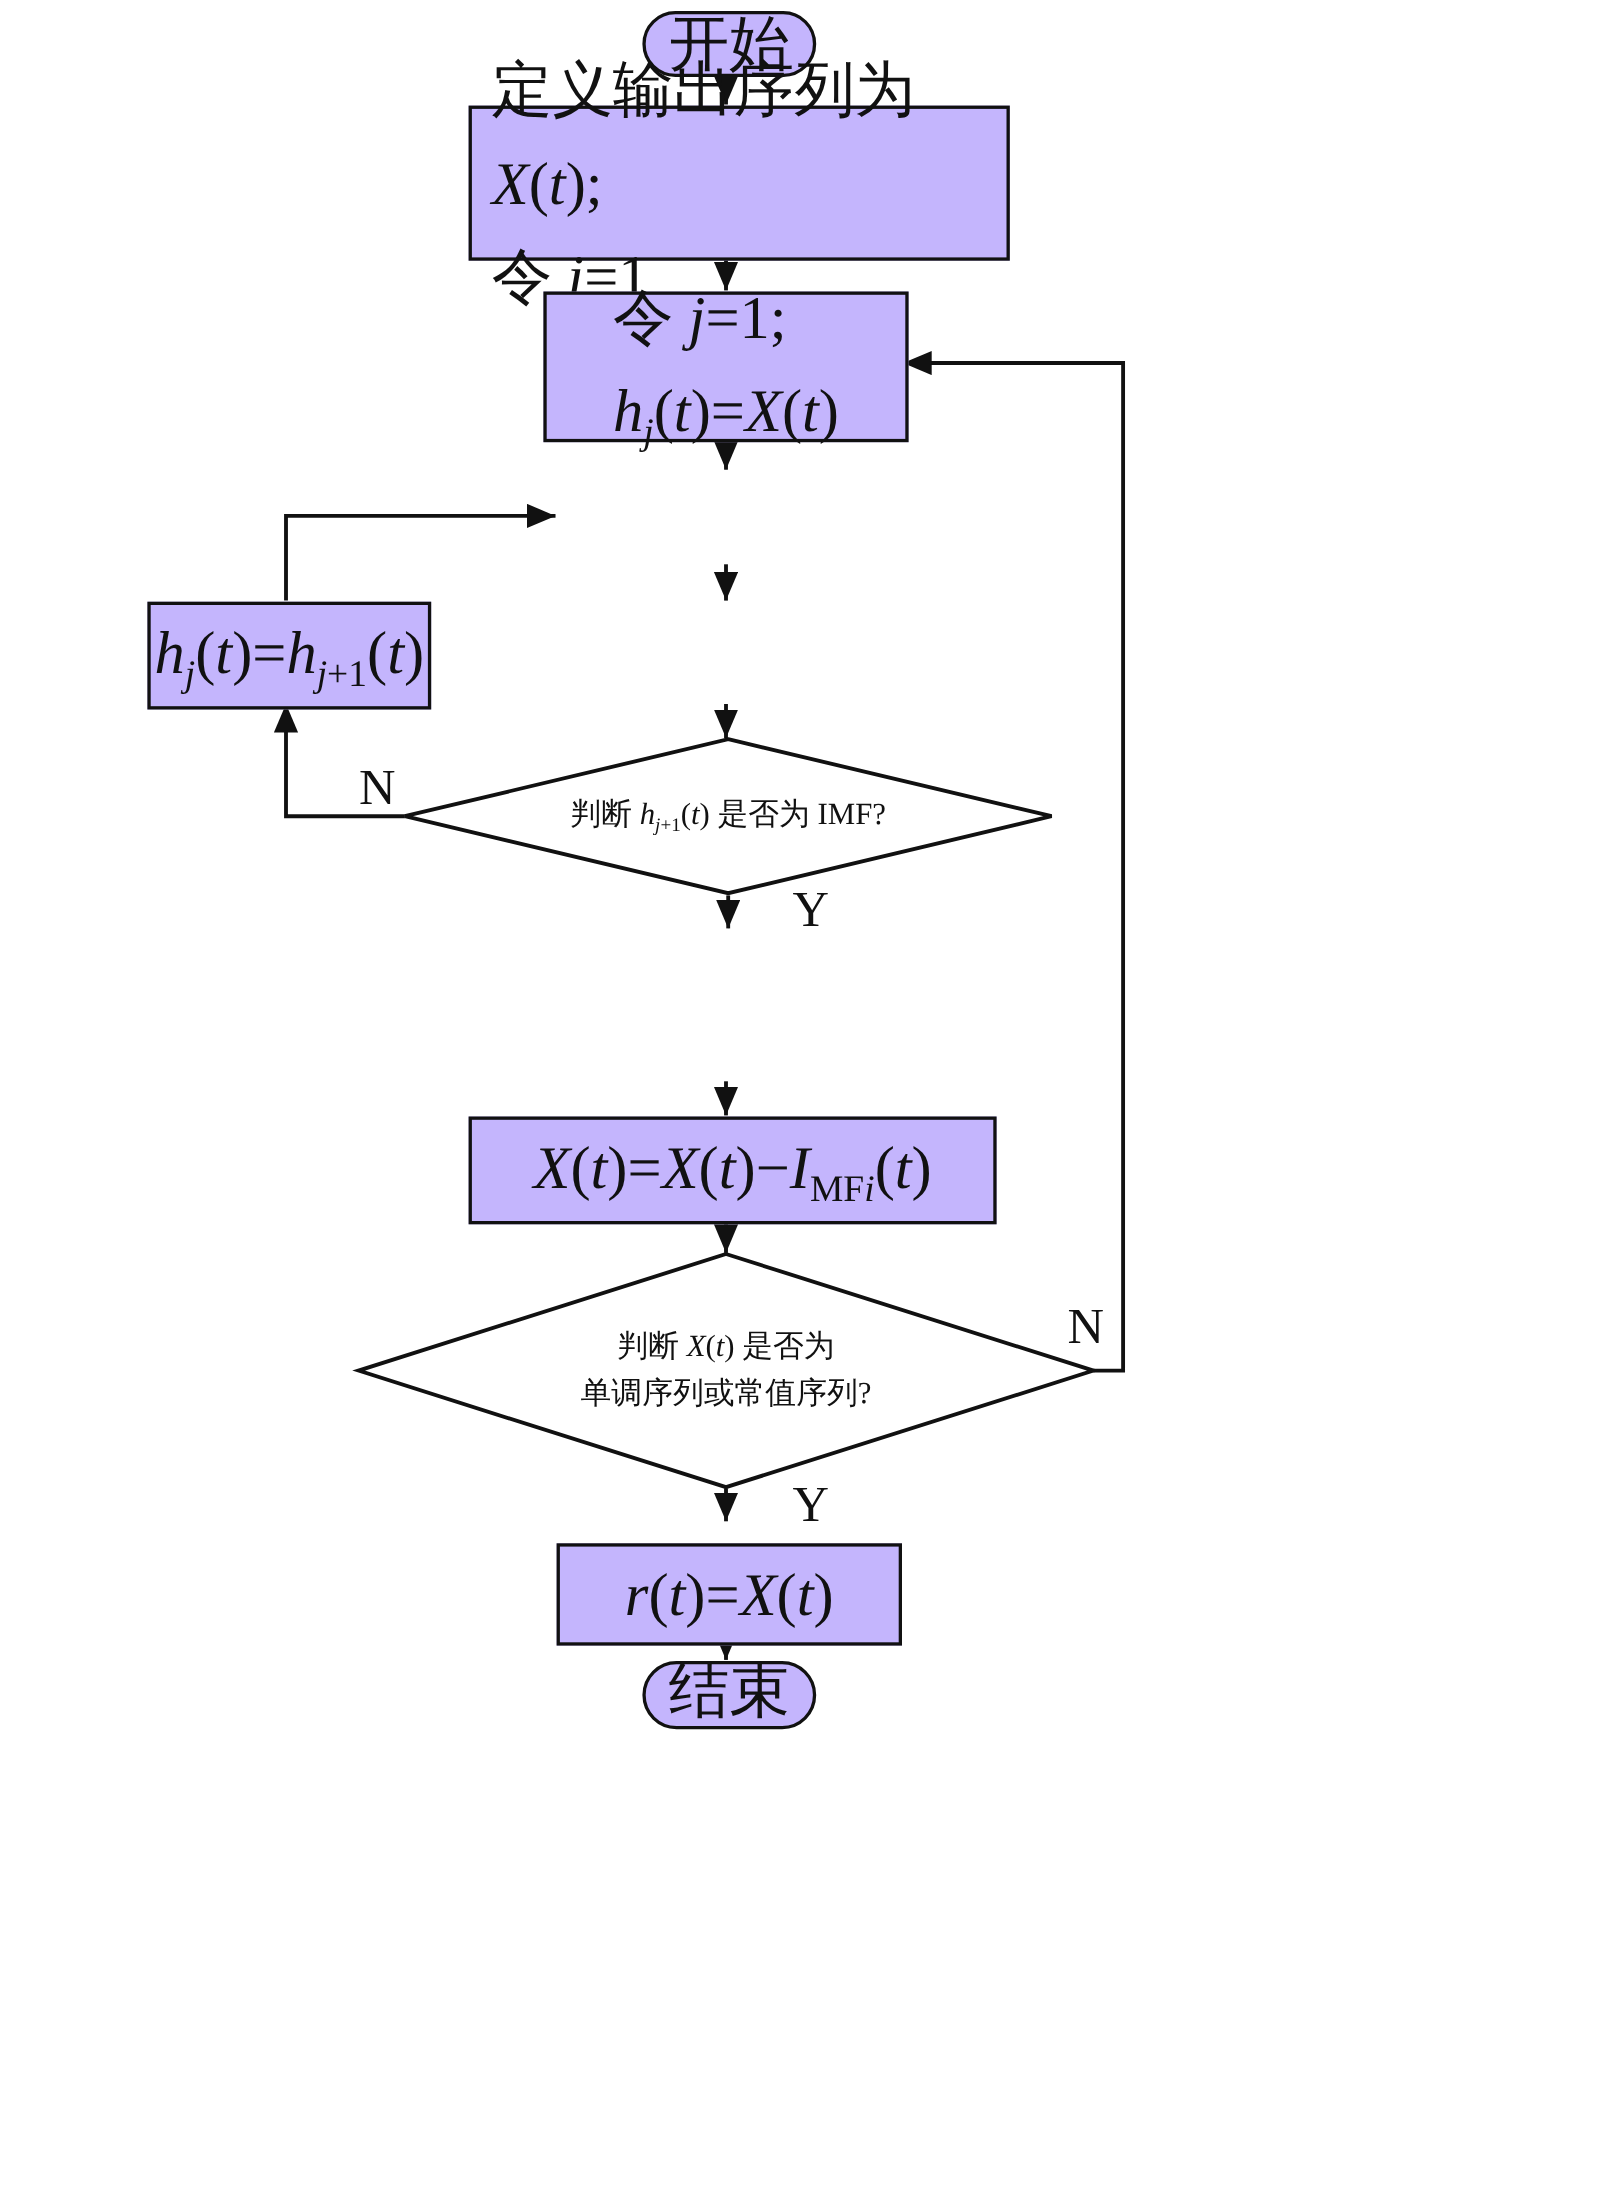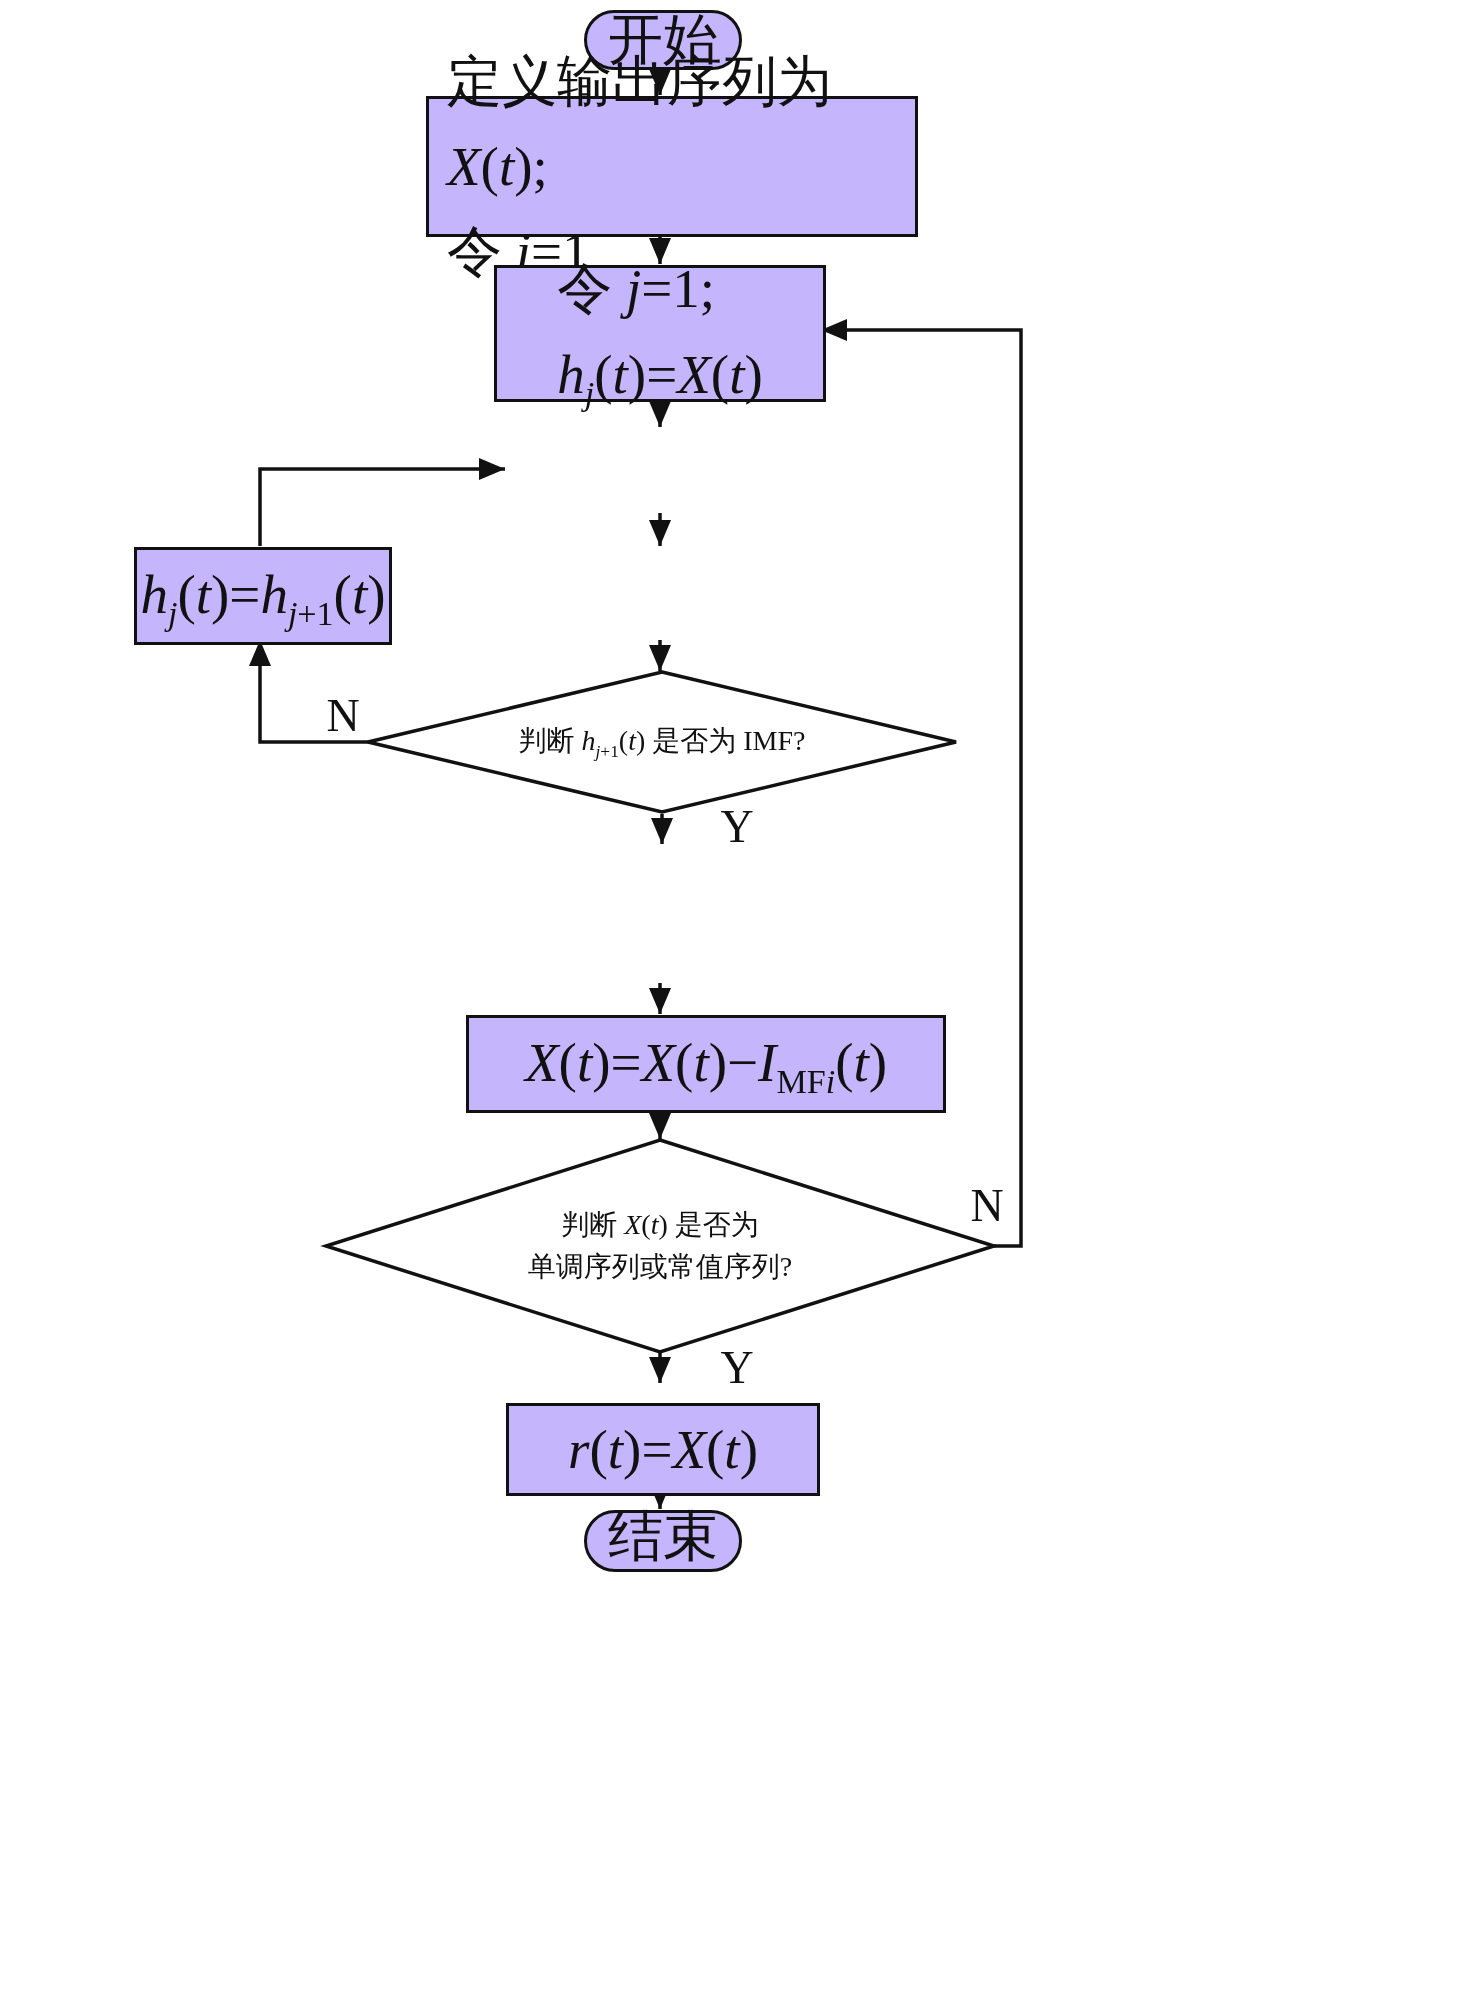--- a/index.html
+++ b/index.html
@@ -108,21 +108,21 @@
 
   <div class="node" style="left:134px; top:547px; width:252px; height:92px;">
     <span class="txt"><i>h</i><sub><i>j</i></sub>(<i>t</i>)=<i>h</i><sub><i>j</i>+1</sub>(<i>t</i>)</span>
   </div>
 
   <div class="dlabel" style="left:382px; top:706px; width:560px; height:72px;">
     <span class="txt">判断 <i>h</i><sub><i>j</i>+1</sub>(<i>t</i>) 是否为 IMF?</span>
   </div>
 
 
-  <div class="node" style="left:426px; top:1015px; width:474px; height:92px;margin-left:40px;">
+  <div class="node" style="left:426px; top:1015px; width:474px; height:92px;">
     <span class="txt"><i>X</i>(<i>t</i>)=<i>X</i>(<i>t</i>)−<i>I</i><sub>MF<i>i</i></sub>(<i>t</i>)</span>
   </div>
 
   <div class="dlabel" style="left:360px; top:1178px; width:600px; height:136px;">
     <span class="txt">判断 <i>X</i>(<i>t</i>) 是否为
 单调序列或常值序列?</span>
   </div>
 
   <div class="node" style="left:506px; top:1384px; width:308px; height:87px;margin-top:19px;">
     <span class="txt"><i>r</i>(<i>t</i>)=<i>X</i>(<i>t</i>)</span>

